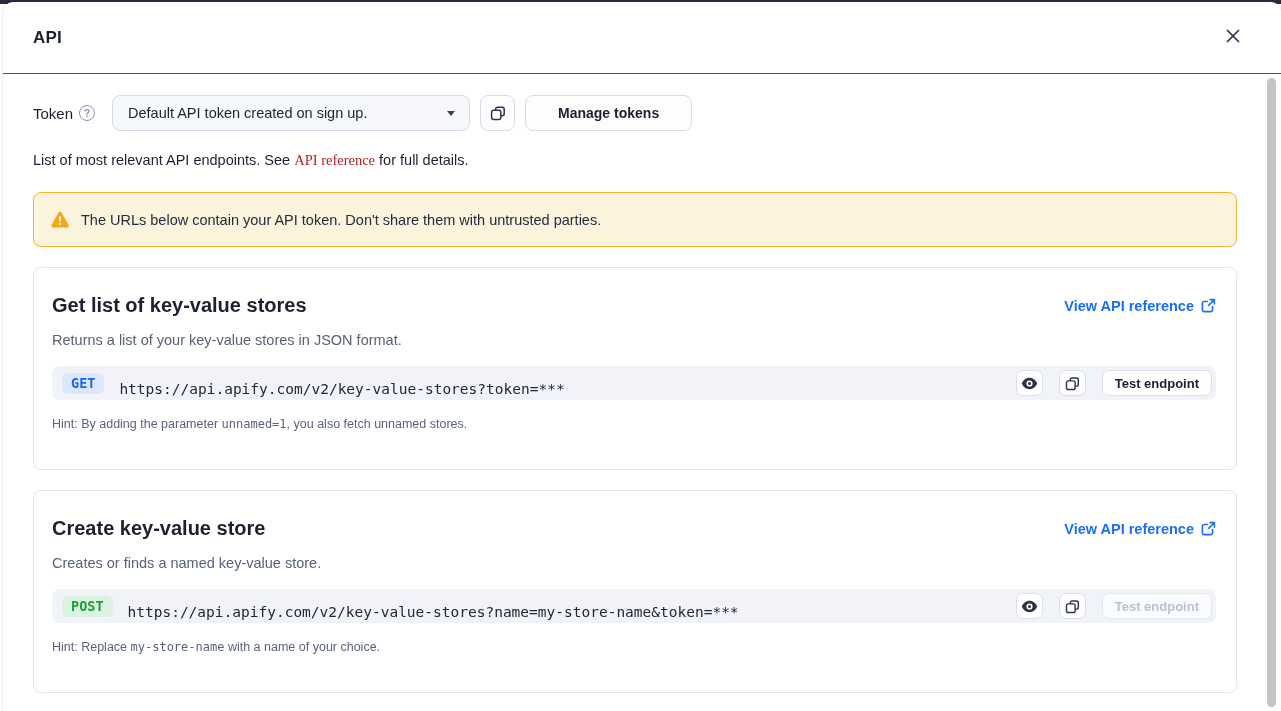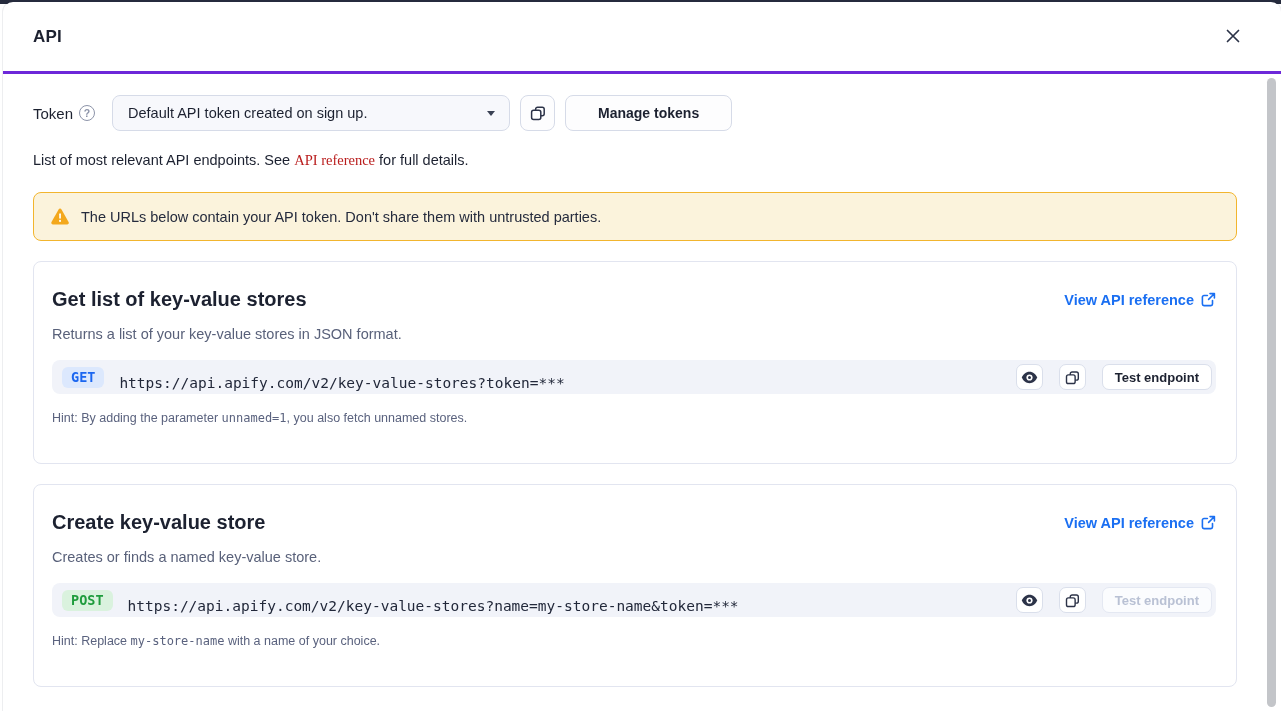--- a/index.html
+++ b/index.html
@@ -5,57 +5,57 @@
   * { margin:0; padding:0; box-sizing:border-box; }
   html,body { width:1281px; height:711px; overflow:hidden; background:#ffffff;
     font-family:"Liberation Sans", sans-serif; }
   .top-strip { position:absolute; top:0; left:0; width:1281px; height:4px; background:#262b3d; }
 
   .modal { position:absolute; top:2px; left:3px; width:1278px; height:709px;
     background:#ffffff; border-radius:10px 10px 0 0;
     box-shadow:0 0 0 1px rgba(30,40,70,0.08); overflow:hidden; }
 
   .modal-header { position:relative; height:72px; display:flex; align-items:center;
-    padding:0 40px 0 30px; border-bottom:3px solid #6d28d9; }
+    padding:0 40px 0 30px; border-bottom:1px solid #6d28d9; }
   .modal-title { font-size:17px; font-weight:700; color:#1c2130; letter-spacing:.2px; }
   .close-btn { position:absolute; right:38px; top:26px; width:20px; height:20px;
     background:none; border:none; cursor:pointer; color:#2c3348; font-size:18px;
     line-height:20px; text-align:center; padding:0; }
 
   .modal-body { position:relative; padding:21px 44px 0 30px; height:637px; }
 
   
   .scroll-thumb { position:absolute; top:76px; right:5px; width:9px; height:629px;
     border-radius:5px; background:#c3c5c9; }
 
   
   .token-row { display:flex; align-items:center; }
   .token-label { font-size:15px; color:#1c2130; }
   .help-icon { width:16px; height:16px; margin-left:6px; border:1.4px solid #8d94a9;
     border-radius:50%; color:#8d94a9; font-size:10.5px; font-weight:700;
     display:inline-flex; align-items:center; justify-content:center; }
-  .token-select { margin-left:17px; width:398px; height:36px; background:#f7f8fc;
+  .token-select { margin-left:17px; width:358px; height:36px; background:#f7f8fc;
     border:1px solid #d6dbe8; border-radius:8px; display:flex; align-items:center;
     padding:0 14px 0 15px; cursor:pointer; }
   .token-select-value { font-size:14.5px; color:#1c2130; flex:1; }
   .caret-down { width:0; height:0; border-left:4.5px solid transparent;
     border-right:4.5px solid transparent; border-top:5.5px solid #3a4154; }
   .icon-btn { background:#fdfdfe; border:1px solid #d6dbe8; border-radius:8px;
     display:flex; align-items:center; justify-content:center; cursor:pointer; }
   .copy-token-btn { width:35px; height:36px; margin-left:10px; }
   .manage-btn { margin-left:10px; height:36px; padding:0 32px; background:#fdfdfe;
     border:1px solid #d6dbe8; border-radius:8px; font-size:14px; font-weight:600;
     color:#1c2130; cursor:pointer; font-family:"Liberation Sans", sans-serif; }
 
   
   .intro { margin-top:21px; font-size:14.5px; color:#1c2130; }
   .intro a { color:#b91c1c; text-decoration:none; cursor:pointer;font-family:Liberation Serif, serif; }
 
   
-  .warning { margin-top:23px; height:49px; background:#fbf3dc; border:1px solid #f2b52e;
+  .warning { margin-top:23px; height:55px; background:#fbf3dc; border:1px solid #f2b52e;
     border-radius:8px; display:flex; align-items:center; padding:12px 16px; }
   .warning-icon { flex:0 0 auto; margin-right:11px; display:flex; }
   .warning-text { font-size:14.5px; color:#252b3d; }
 
   
   .card { margin-top:20px; border:1px solid #e2e5f0; border-radius:8px;
     padding:26px 20px 38px 18px; background:#fff; }
   .card-head { display:flex; align-items:center; justify-content:space-between; }
   .card-title { font-size:20px; font-weight:700; color:#1c2130; }
   .card-link { display:flex; align-items:center; gap:7px; font-size:14.5px;

